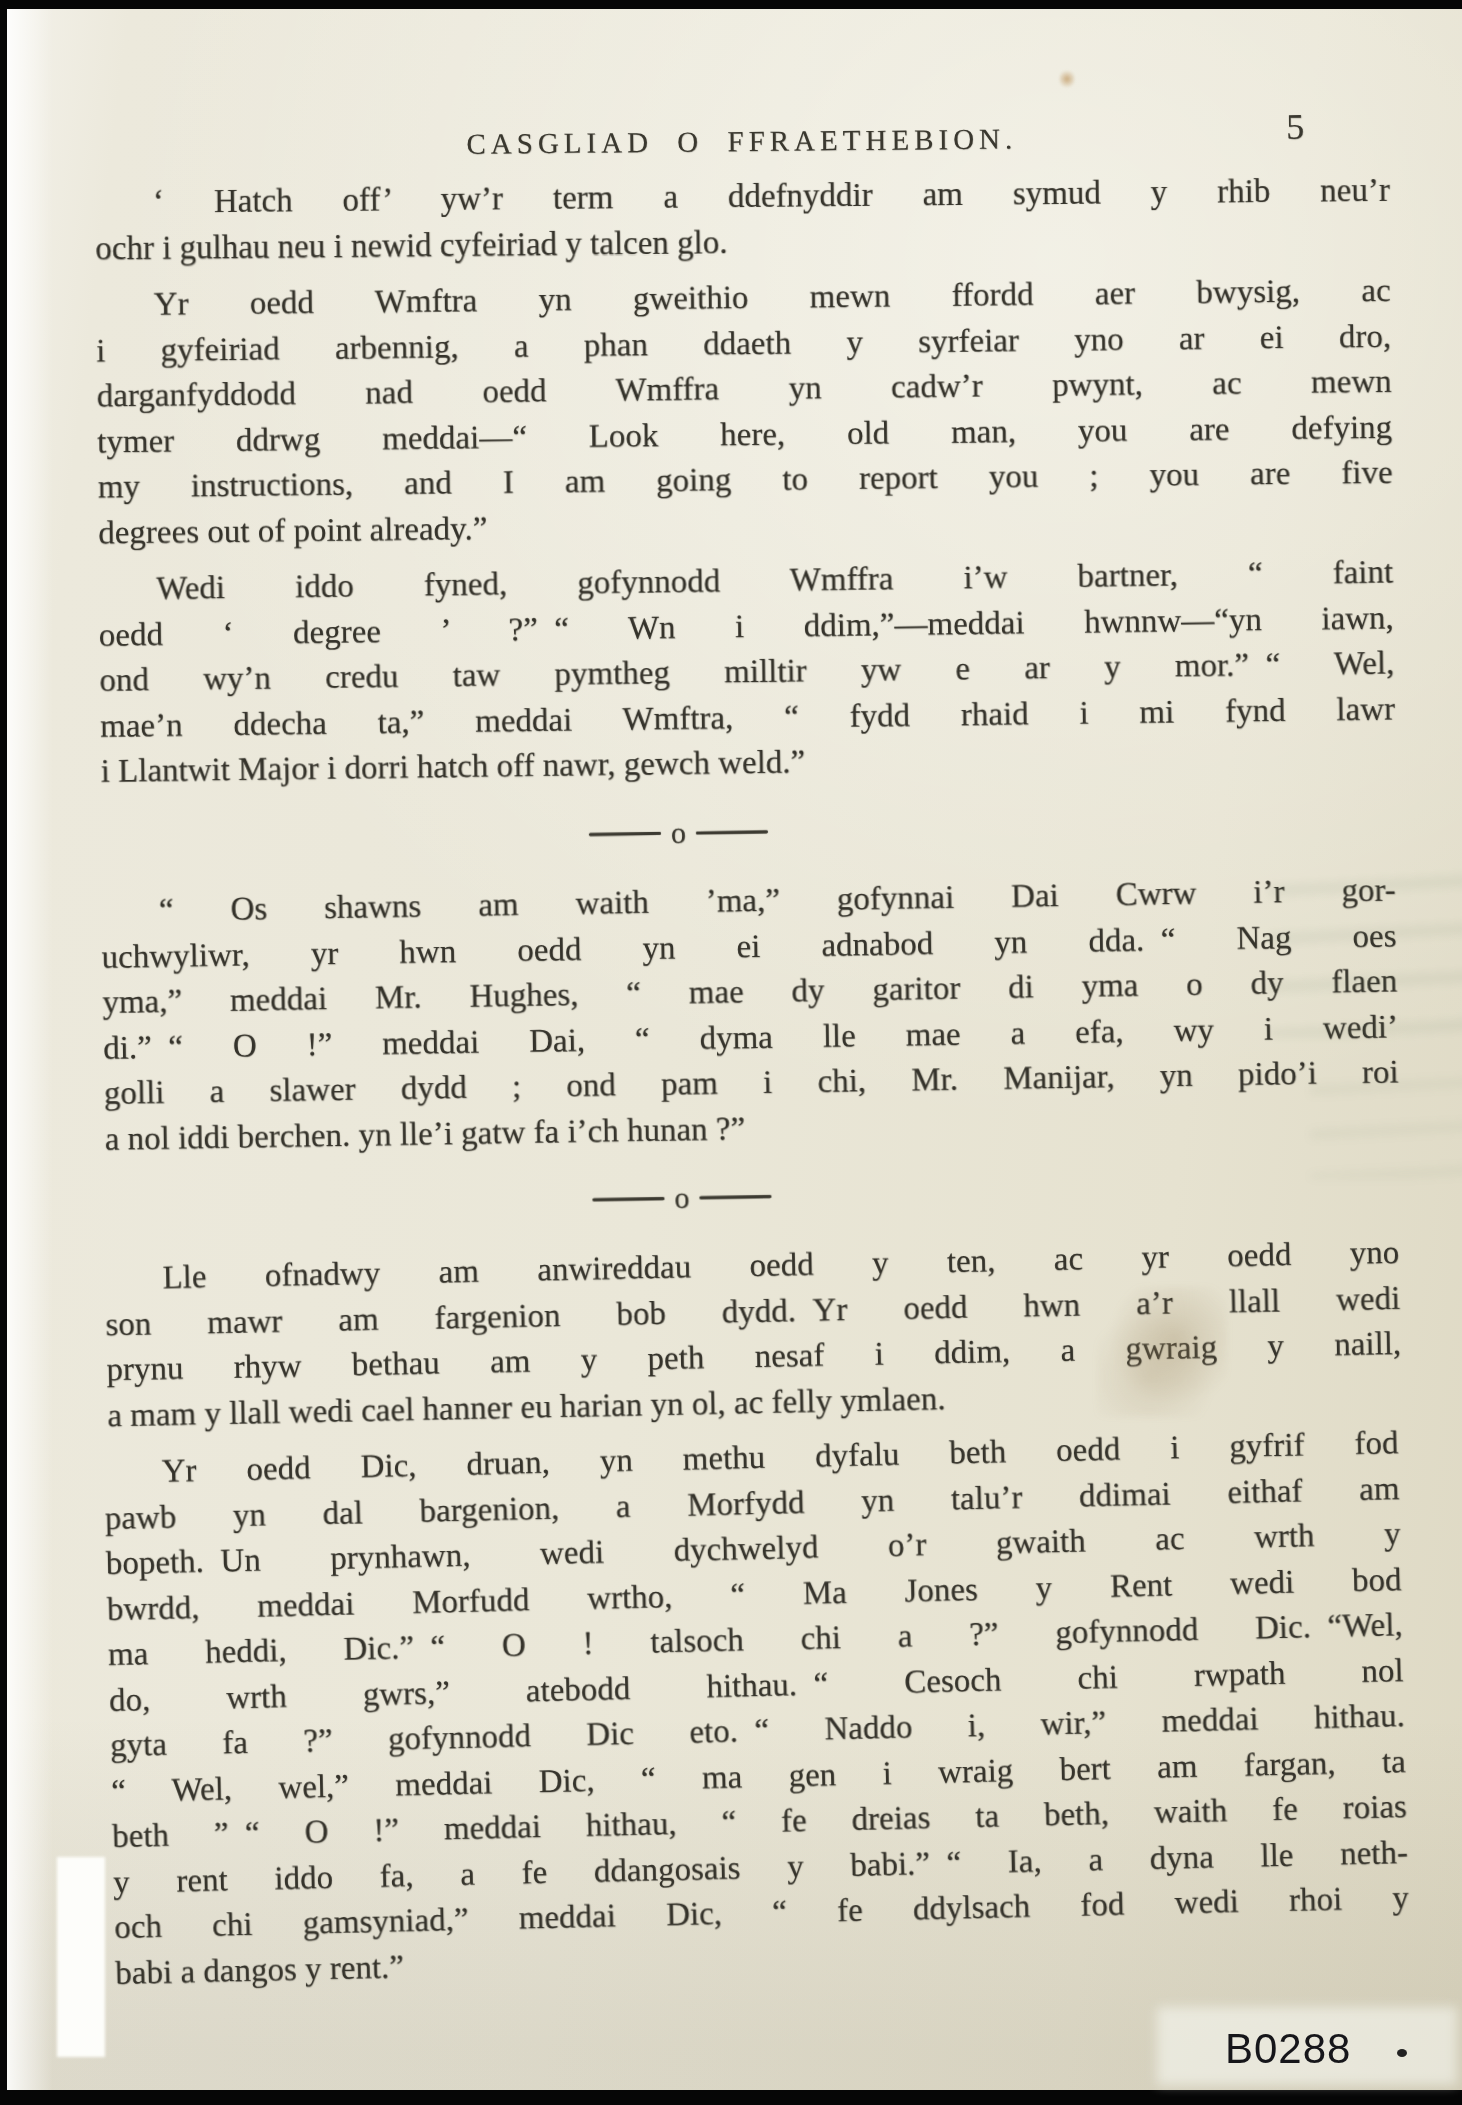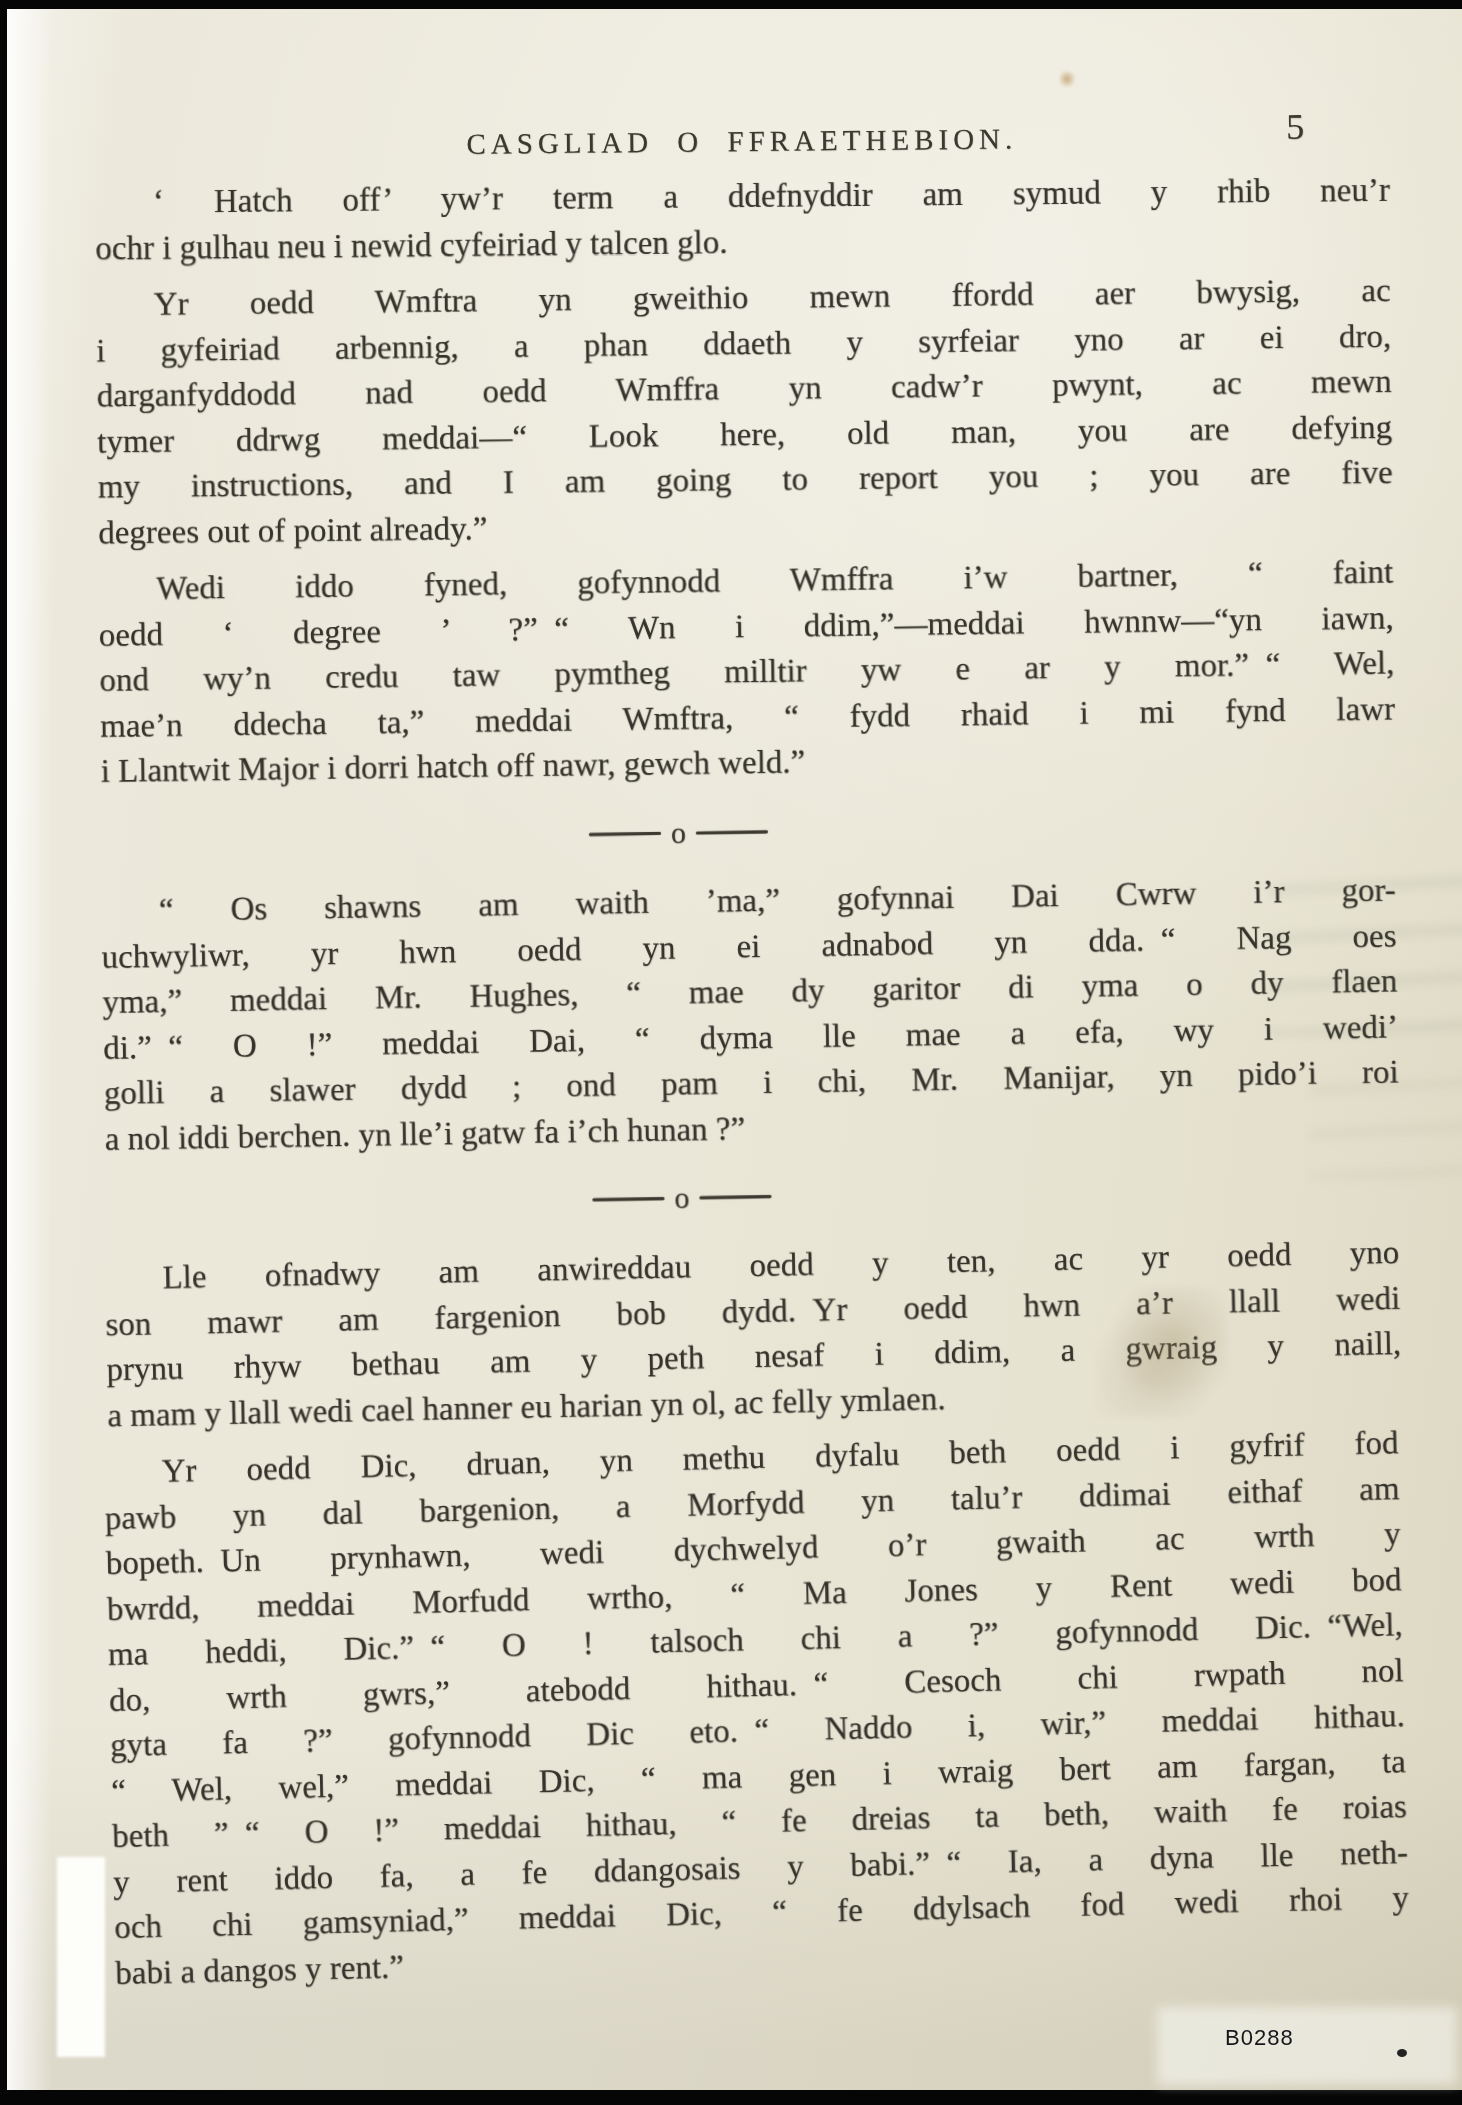--- a/index.html
+++ b/index.html
@@ -52,21 +52,21 @@
                    radial-gradient(circle at 40% 70%, rgba(150,128,88,0.18), rgba(150,128,88,0) 55%);}
   .bleed-ghost{position:absolute;right:8px;top:858px;width:225px;height:170px;opacity:0.45;filter:blur(4px);
         background:repeating-linear-gradient(177deg, rgba(120,140,115,0) 0 18px,
                    rgba(113,133,103,0.20) 18px 30px, rgba(120,140,115,0) 30px 48px);}
   .bleed-ghost2{position:absolute;right:12px;top:1060px;width:180px;height:110px;opacity:0.35;filter:blur(4px);
         background:repeating-linear-gradient(177deg, rgba(120,140,115,0) 0 16px,
                    rgba(113,133,103,0.18) 16px 27px, rgba(120,140,115,0) 27px 44px);}
   .stamp-patch{position:absolute;left:1150px;top:1998px;width:300px;height:78px;
         background:rgba(250,252,246,0.55);filter:blur(6px);}
   .stamp{position:absolute;left:1218px;top:2016px;font-family:"Liberation Sans", sans-serif;
-        font-size:22px;color:#16161a;letter-spacing:1px;}
+        font-size:42px;color:#16161a;letter-spacing:1px;}
   .stamp-dot{position:absolute;left:1390px;top:2040px;width:10px;height:8px;background:#222;
         border-radius:50%;filter:blur(0.6px);}
 </style>
 </head>
 <body>
 
 <div class="stage">
   <div class="page">
     <div class="edge-light"></div>
 

